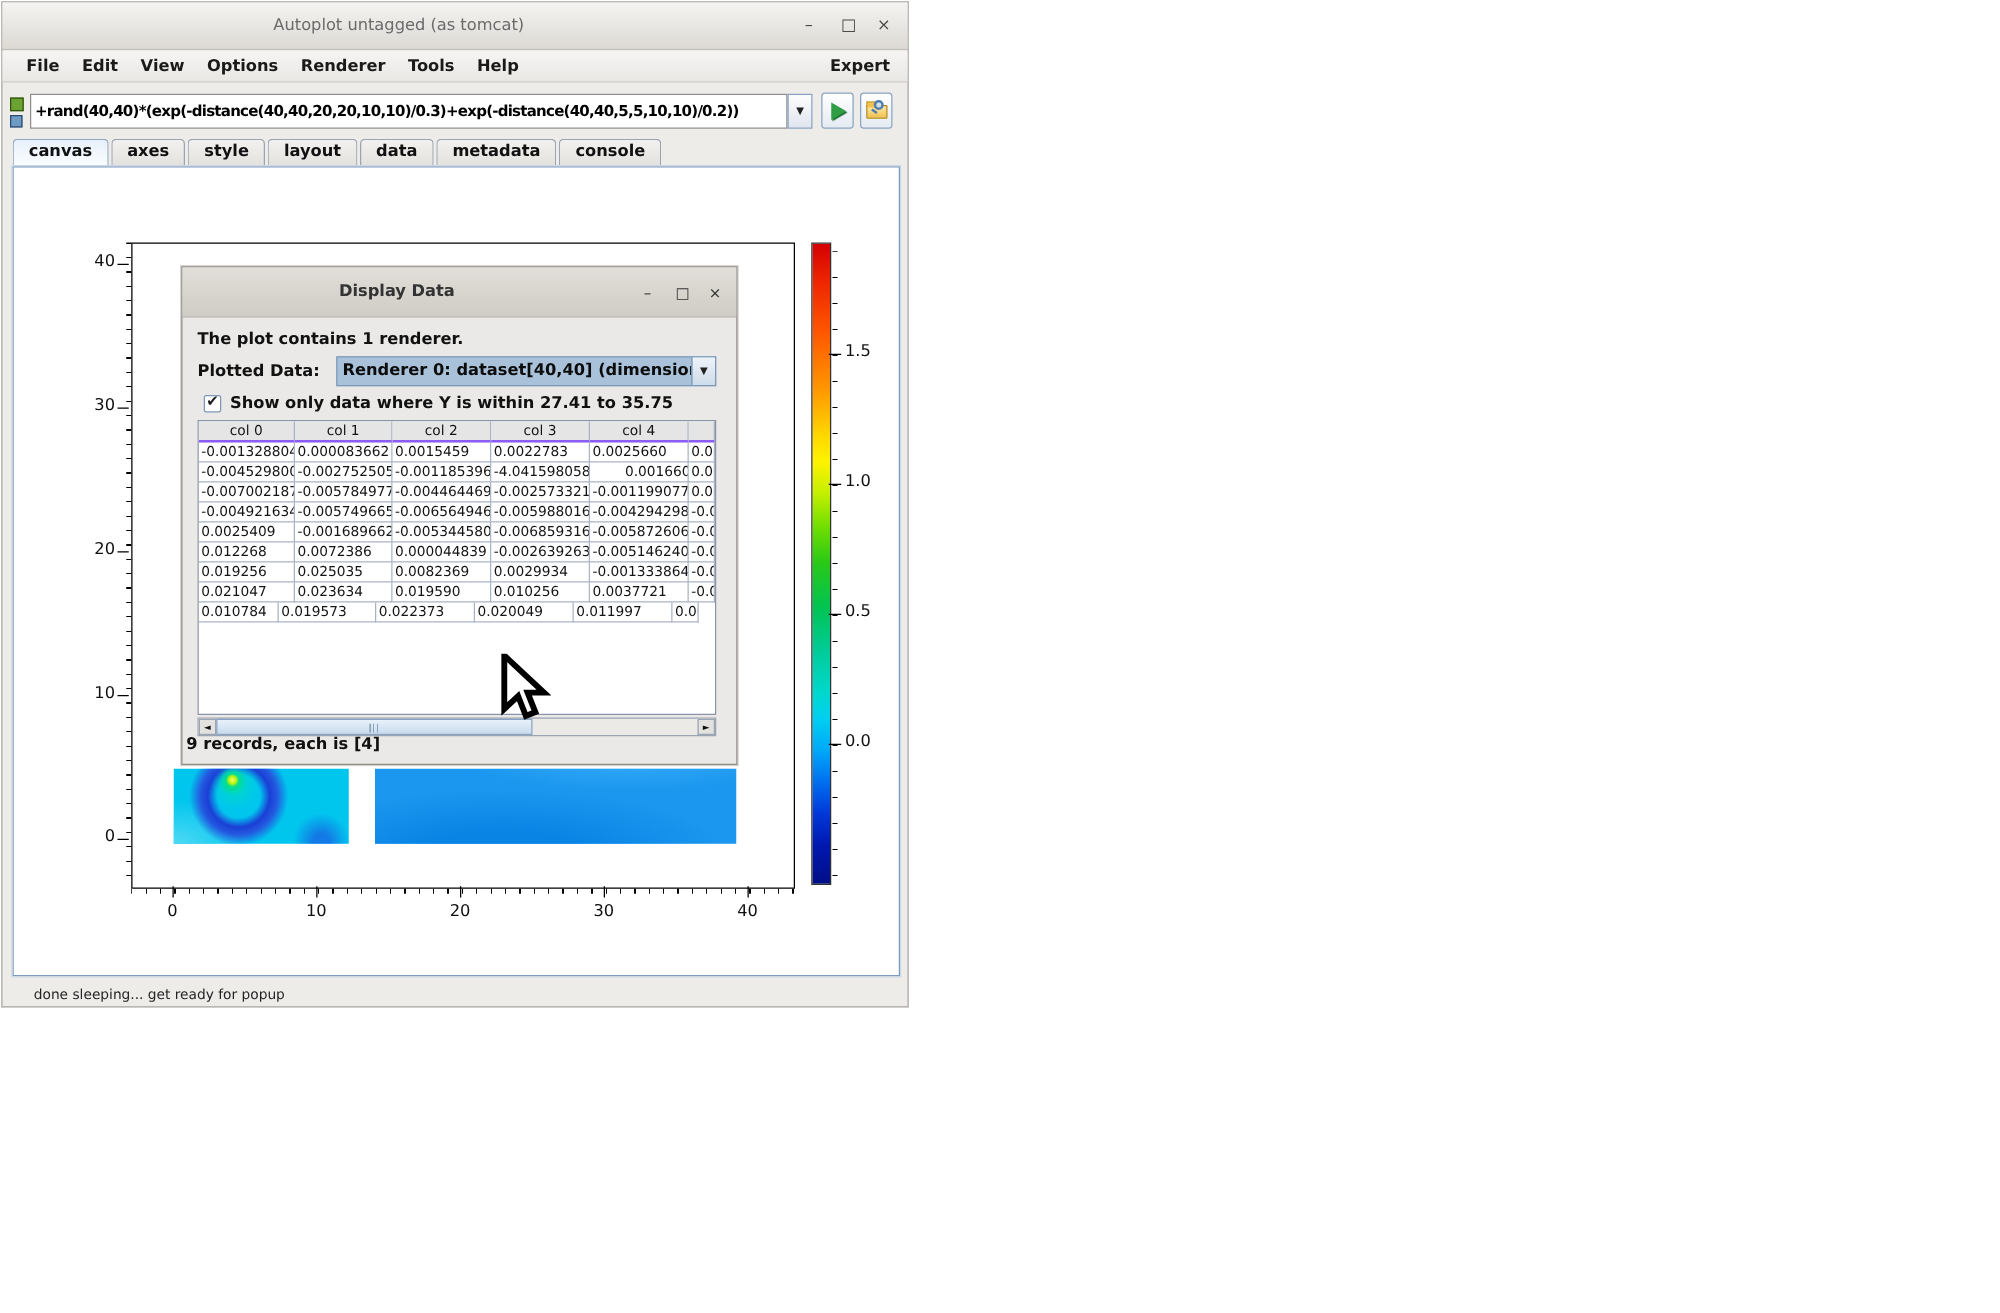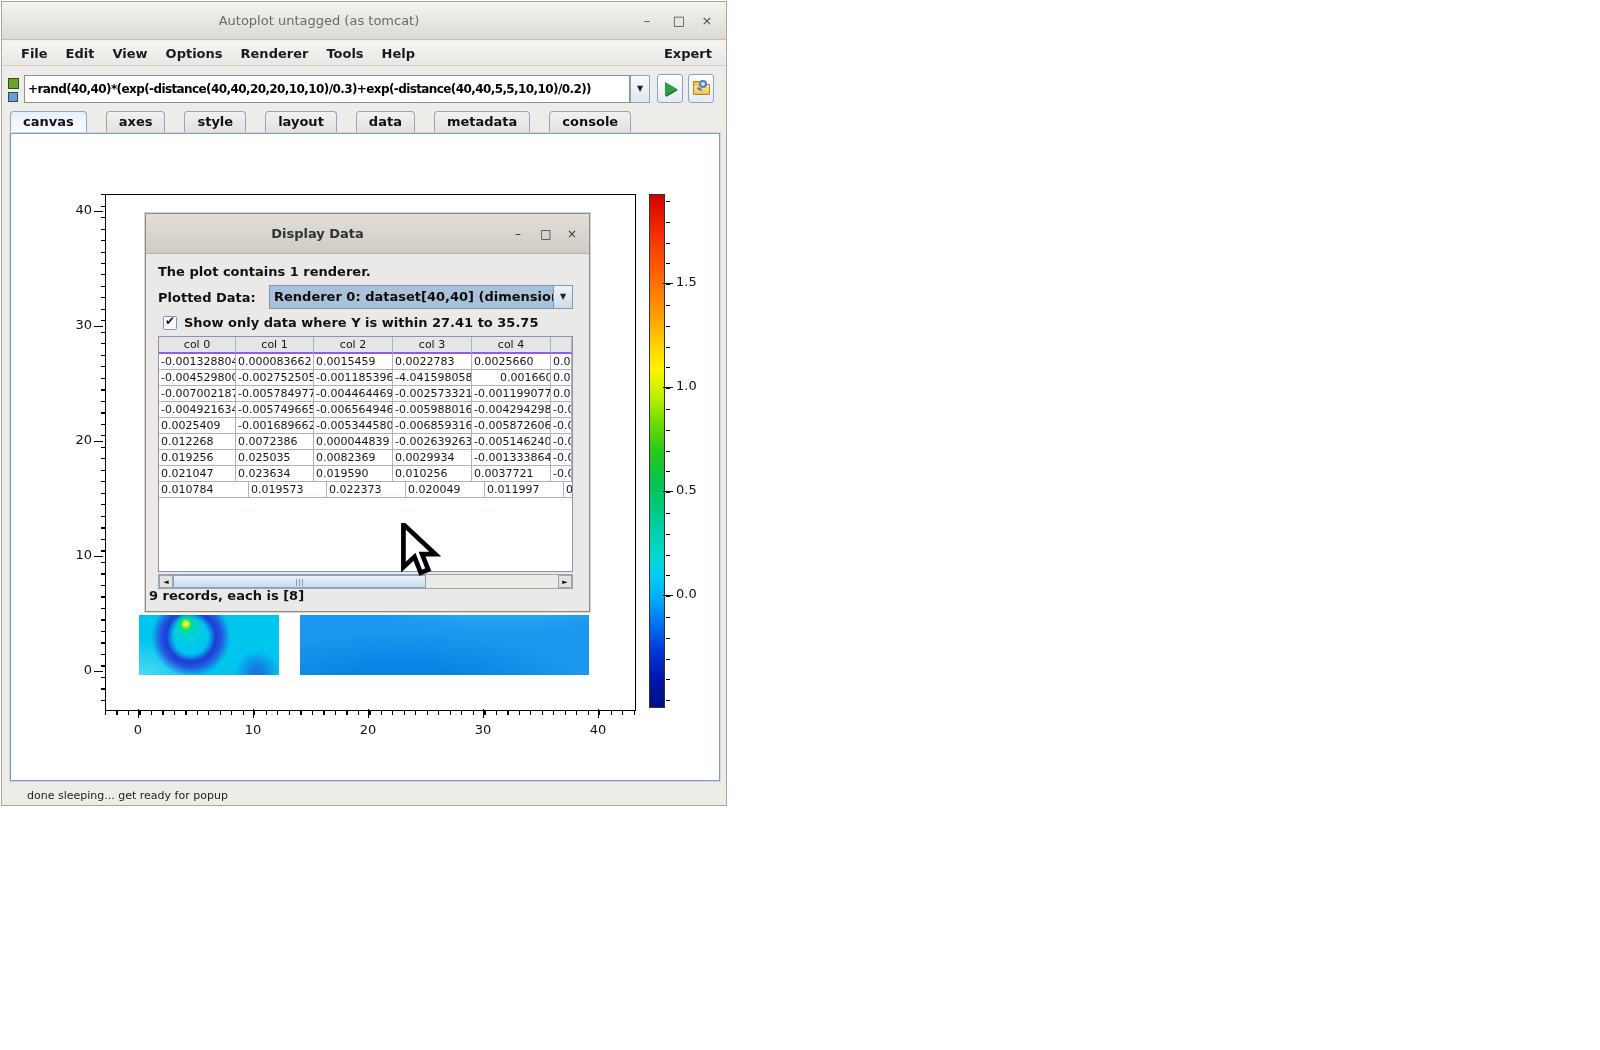--- a/index.html
+++ b/index.html
@@ -49,21 +49,21 @@
   .folder { position:absolute; left:4px; top:9px; width:17px; height:11px;
     background:linear-gradient(#ffe9a8,#f2c14e); border:1px solid #b8860b; border-radius:1px; }
   .folder:before { content:""; position:absolute; left:-1px; top:-4px; width:8px; height:4px;
     background:#f2c14e; border:1px solid #b8860b; border-bottom:none; border-radius:1px 1px 0 0; }
   .magnifier { position:absolute; left:10px; top:5px; width:8px; height:8px;
     border:2px solid #4d7fb3; border-radius:50%; background:rgba(210,230,250,.85); }
   .magnifier:after { content:""; position:absolute; left:-4px; top:6px; width:5px; height:2px;
     background:#4d7fb3; transform:rotate(35deg); }
 
   
-  .tabbar { position:absolute; left:8px; top:109px; right:8px; height:22px; display:flex; gap:19px; }
+  .tabbar { position:absolute; left:8px; top:109px; right:8px; height:22px; display:flex; gap:2px; }
   .tab { height:22px; padding:2px 12px 0; font-size:13px; font-weight:600; color:#111;
     background:linear-gradient(#f2f1ef,#e3e1dd); border:1px solid #9b9florb8; border:1px solid #9ba4b2;
     border-bottom:none; border-radius:4px 4px 0 0; }
   .tab.selected { background:linear-gradient(#e7f0fa,#fbfdff); border-color:#8fa6c2; }
 
   
   .canvas-area { position:absolute; left:8px; top:131px; width:710px; height:648px;
     background:#ffffff; border:1px solid #7d9cc0; outline:1px solid #ccd7e5; }
 
   
@@ -314,38 +314,38 @@
         </div>
         <div class="dt-row">
           <span class="dt-cell" style="width: 77px;">0.021047</span>
           <span class="dt-cell" style="width: 78px;">0.023634</span>
           <span class="dt-cell" style="width: 79px;">0.019590</span>
           <span class="dt-cell" style="width: 79px;">0.010256</span>
           <span class="dt-cell" style="width: 79px;">0.0037721</span>
           <span class="dt-cell" style="width: 21px;">-0.0</span>
         </div>
         <div class="dt-row">
-          <span class="dt-cell" style="width: 90px;">0.010784</span>
+          <span class="dt-cell" style="width: 64px;">0.010784</span>
           <span class="dt-cell" style="width: 78px;">0.019573</span>
           <span class="dt-cell" style="width: 79px;">0.022373</span>
           <span class="dt-cell" style="width: 79px;">0.020049</span>
           <span class="dt-cell" style="width: 79px;">0.011997</span>
           <span class="dt-cell" style="width: 21px;">0.00</span>
         </div>
       </div>
 
     <div class="hscroll">
       <span class="hs-arrow hs-left">◄</span>
       <span class="hs-thumb">
         <span class="hs-grip"></span>
       </span>
       <span class="hs-arrow hs-right">►</span>
     </div>
 
-    <div class="records">9 records, each is [8]</div>
+    <div class="records">9 records, each is [4]</div>
   </div>
 
   <div class="statusbar">
     <span class="status-text">done sleeping... get ready for popup</span>
   </div>
 
 </div>
 
 <svg class="cursor" width="42" height="58" viewBox="0 0 30 42">
   <path d="M3,1 L3,32 L11,24.5 L15.5,36 L21,33.8 L16.5,22.5 L26,22.5 Z" fill="#ffffff" stroke="#000000" stroke-width="3.4" stroke-linejoin="miter"></path>

